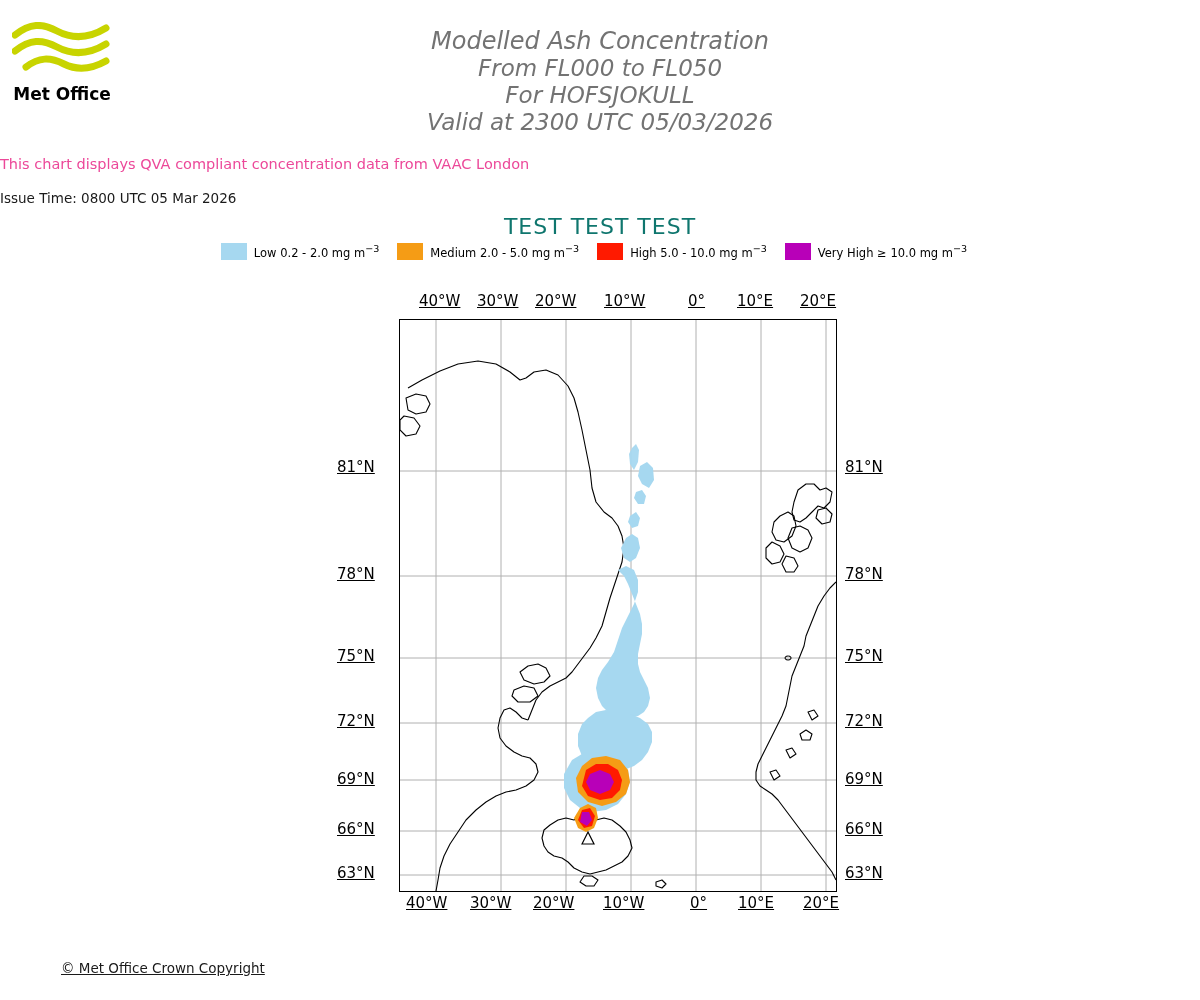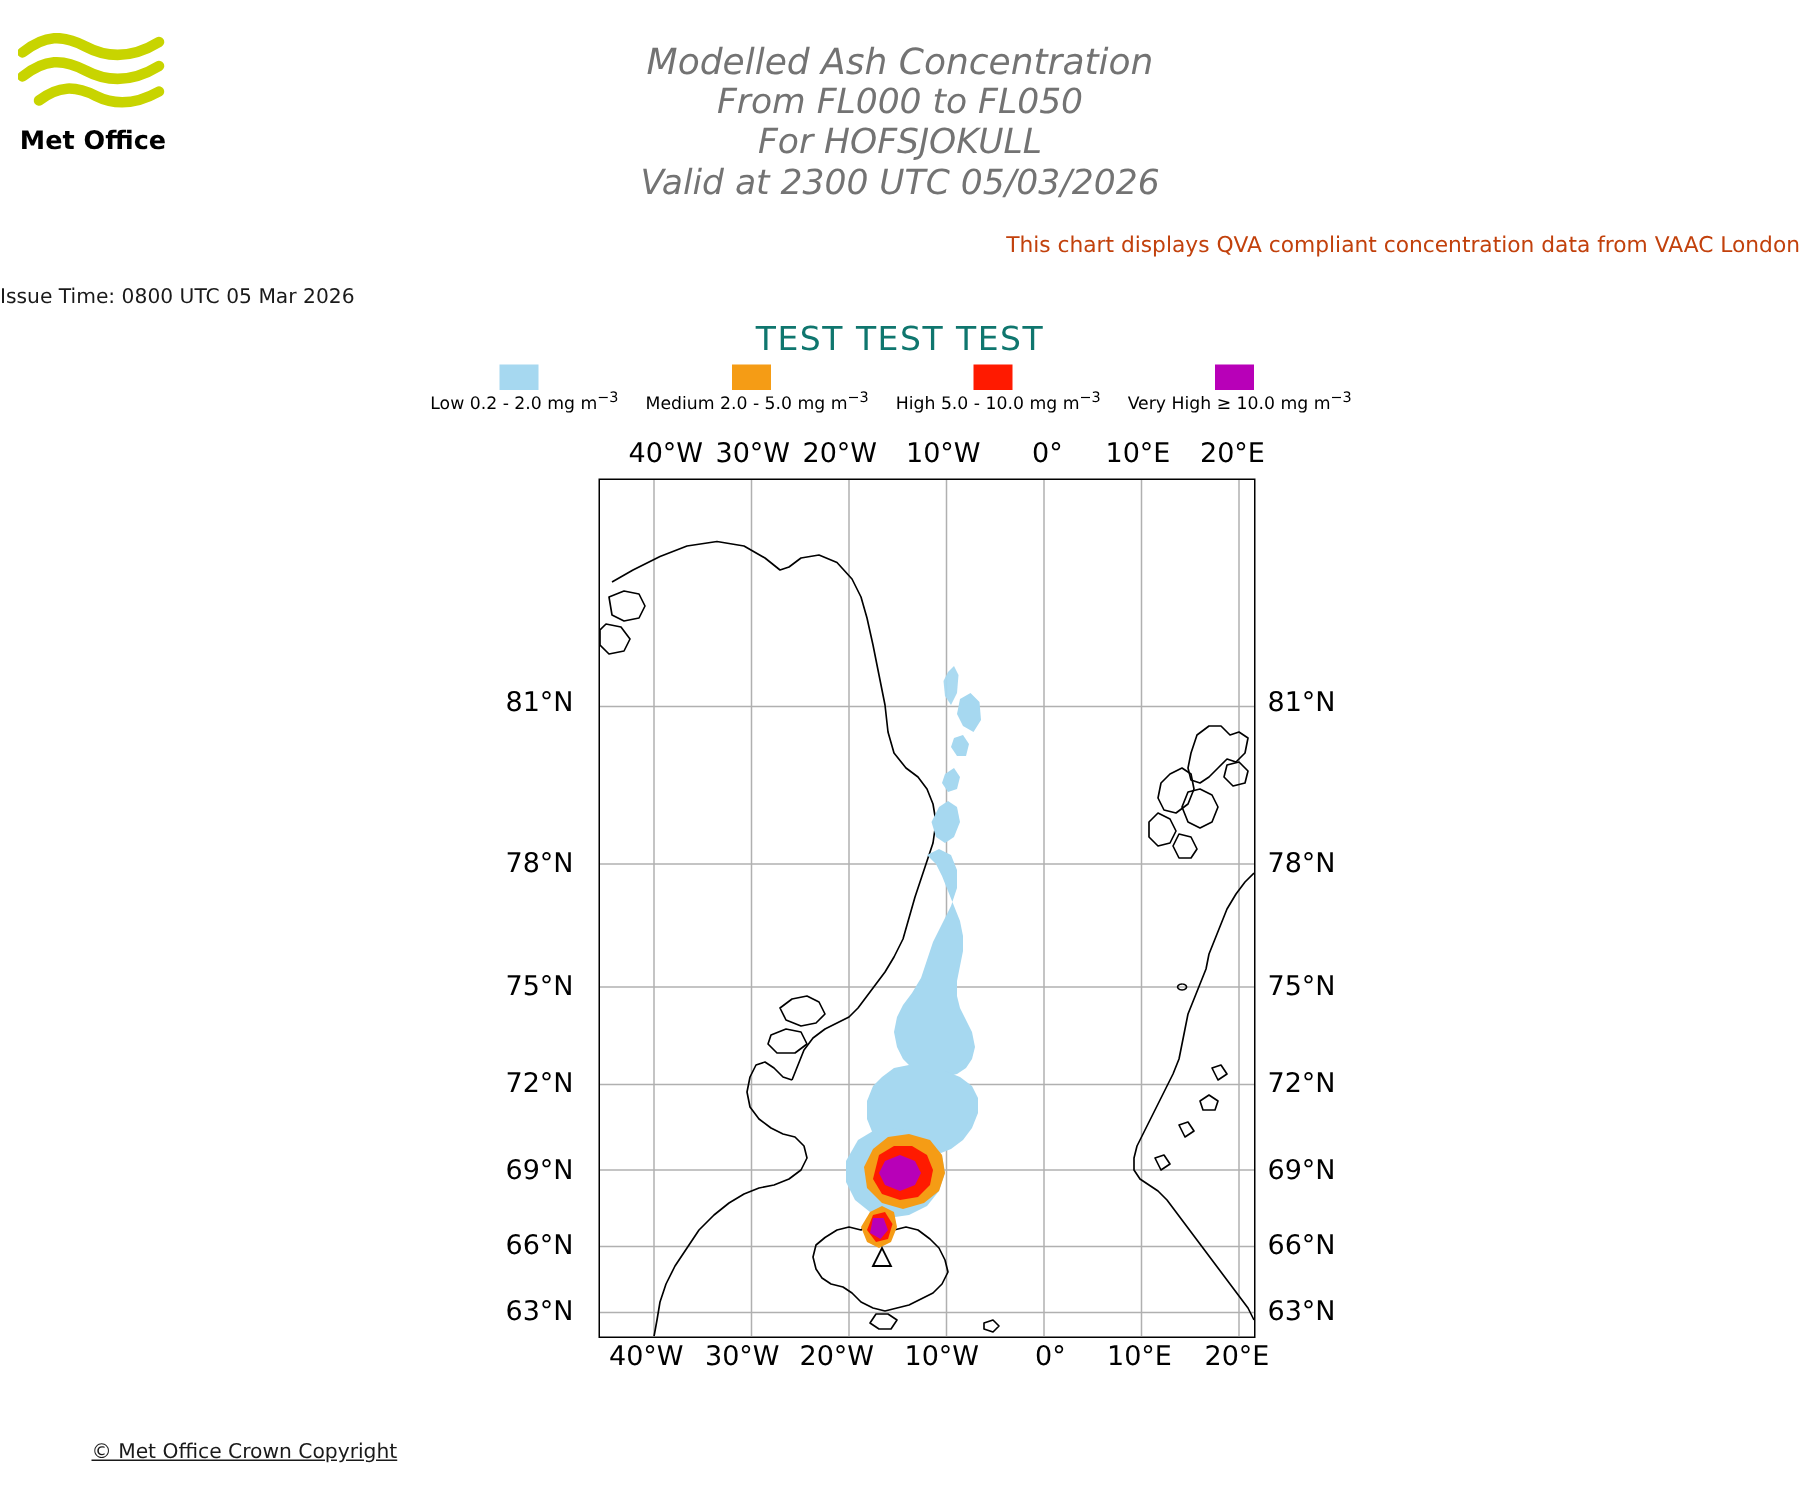--- a/index.html
+++ b/index.html
@@ -53,23 +53,23 @@
     font-family: "DejaVu Sans", sans-serif;
     font-style: italic;
   }
   .title-line.first { font-size: 24px; }
 
   .subtitle {
     position: absolute;
     left: 0;
     top: 156px;
     width: 1200px;
-    text-align: right;
+    text-align: left;
     font-size: 14.5px;
-    color: #c2410c;
+    color: #ec4899;
   }
   .issue-time {
     position: absolute;
     left: 0;
     top: 190px;
     width: 1200px;
     font-size: 13.5px;
     color: #1a1a1a;
   }
   .test-banner {
@@ -91,21 +91,20 @@
     width: 1200px;
     display: flex;
     justify-content: center;
     align-items: center;
     gap: 0px;
   }
   .legend-item {
     display: flex;
     align-items: center;
     margin-right: 18px;
-    flex-direction: column;
   }
   .legend-swatch {
     width: 26px;
     height: 17px;
     margin-right: 7px;
   }
   .legend-label {
     font-size: 11.5px;
     color: #000;
     white-space: nowrap;
@@ -125,23 +124,24 @@
     border: 1.2px solid #000;
     box-sizing: border-box;
     overflow: hidden;
     background: #ffffff;
   }
   .map-svg { display: block; }
 
   
   .axis-label {
     position: absolute;
-    font-size: 18px;
+    font-size: 15px;
     color: #000;
     white-space: nowrap;
+    text-decoration: underline;
   }
   .lon-top { top: 292px; }
   .lon-bottom { top: 894px; }
   .lat-left, .lat-right { }
 
   
   .footer {
     position: absolute;
     left: 61px;
     top: 960px;

